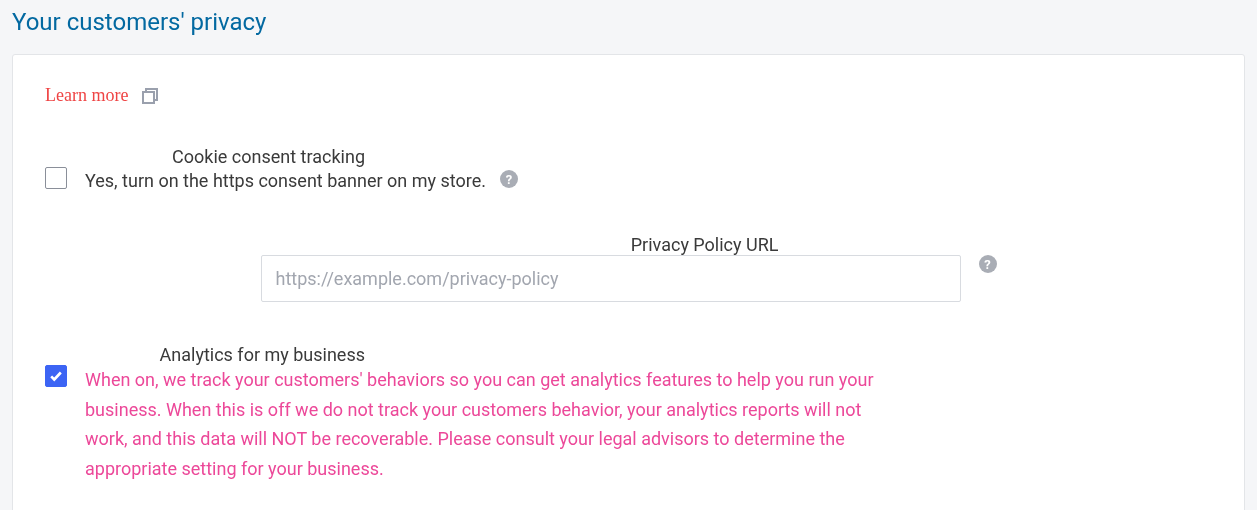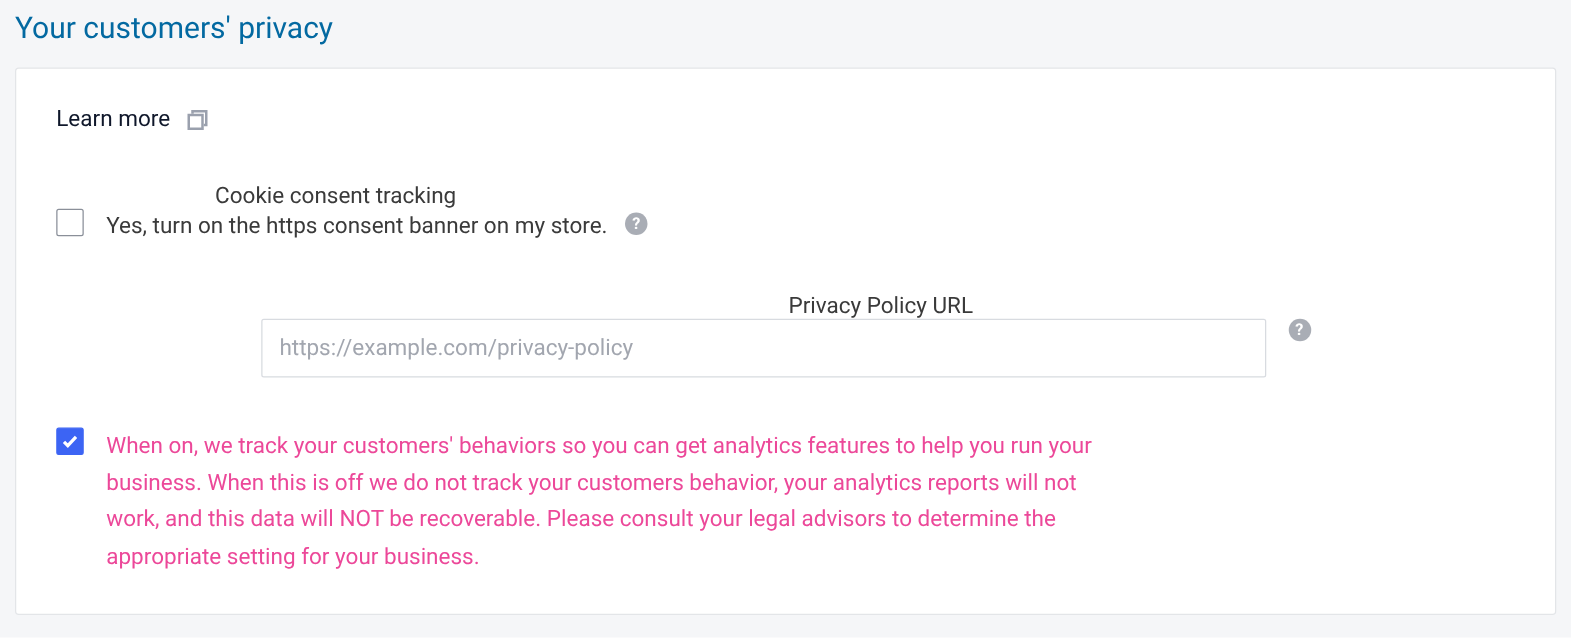--- a/index.html
+++ b/index.html
@@ -24,27 +24,28 @@
     .card {
       background: #ffffff;
       border: 1px solid #e3e5e8;
       border-radius: 3px;
       padding: 30px 32px;
     }
     .learn-more-row {
       margin-bottom: 38px;
     }
     .learn-more {
-      color: #0f172a;
+      color: #ef4444;
       font-size: 18px;
       text-decoration: none;
       display: inline-flex;
       align-items: center;
       gap: 14px;
       cursor: pointer;
+      font-family: Liberation Serif, serif;
     }
     .ext-icon {
       display: inline-block;
       width: 16px;
       height: 16px;
       position: relative;
     }
     .ext-icon::before,
     .ext-icon::after {
       content: "";
@@ -140,21 +141,21 @@
       flex-shrink: 0;
       cursor: pointer;
       margin-top: 3px;
     }
     .text-input {
       border: 1px solid #d8dbe0;
       border-radius: 2px;
       padding: 12px 14px;
       font-size: 18px;
       color: #3a3a3a;
-      width: 804px;
+      width: 700px;
       font-family: inherit;
     }
     .text-input::placeholder {
       color: #a2a6af;
     }
     .input-row {
       align-items: center;
     }
     .input-row .row-label {
       padding-top: 0;
@@ -191,20 +192,21 @@
 
   <div class="form-row input-row">
     <div class="row-label">Privacy Policy URL</div>
     <div class="row-content">
       <input type="text" class="text-input" placeholder="https://example.com/privacy-policy" style="">
       <span class="help-icon">?</span>
     </div>
   </div>
 
   <div class="form-row">
+    <div class="row-label">Analytics for my business</div>
     <div class="row-content">
       <span class="checkbox checked">
         <svg viewBox="0 0 16 16">
             <polyline points="2.5 8.5 6 12 13.5 4"></polyline>
           </svg>
       </span>
       <span class="checkbox-desc">When on, we track your customers' behaviors so you can get analytics features to help you run your business. When this is off we do not track your customers behavior, your analytics reports will not work, and this data will NOT be recoverable. Please consult your legal advisors to determine the appropriate setting for your business.</span>
     </div>
   </div>
 

